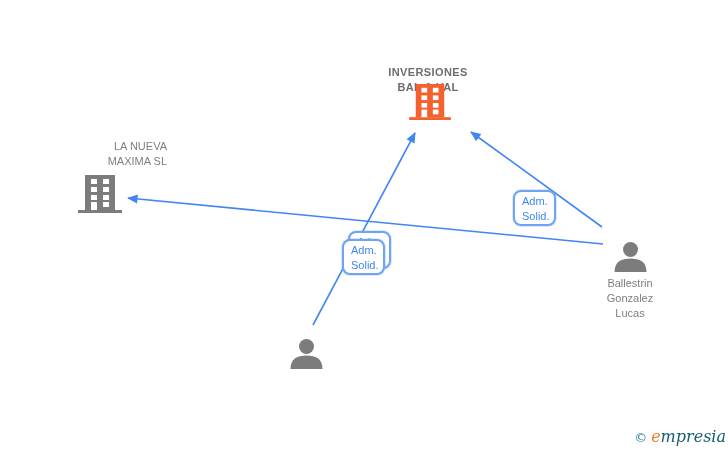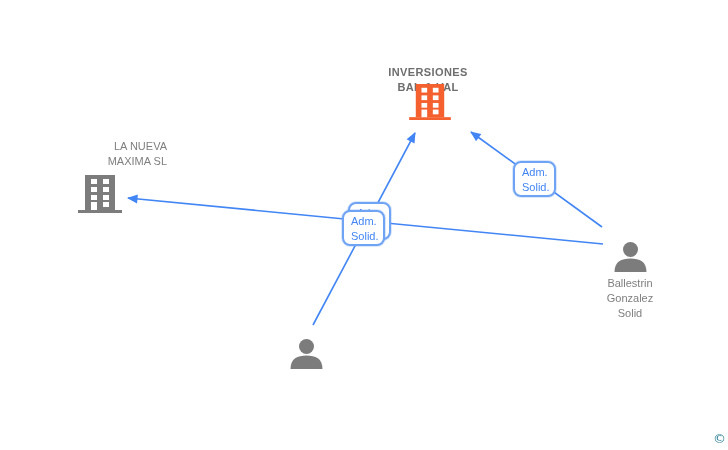--- a/index.html
+++ b/index.html
@@ -40,20 +40,21 @@
     box-sizing:border-box;
     background:#ffffff;
     border:2px solid #6fa3f3;
     border-radius:8px;
     color:#4285f4;
     font-size:11px;
     line-height:15px;
     padding:2px 0 0 7px;
     white-space:pre-line;
     box-shadow:0 0 0 1px rgba(111,163,243,.25);
+    margin-top:29px;
   }
   .edge-label.back{z-index:2;}
   .edge-label.front{z-index:3;}
 
   .logo{
     position:absolute;
     right:2px;bottom:4px;
     z-index:5;
     display:flex;
     align-items:baseline;
@@ -134,26 +135,27 @@
   </div>
 
   <div class="node-icon" style="left:612px;top:242px;">
     <svg width="37" height="30" viewBox="0 0 37 30" class="icon-gray">
       <circle cx="18.5" cy="7.5" r="7.5"></circle>
       <path d="M2.5,30 C2.5,19.5 9.5,16.5 18.5,16.5 C27.5,16.5 34.5,19.5 34.5,30 Z"></path>
     </svg>
   </div>
   <div class="node-label" style="left:560px;top:276px;width:140px;">Ballestrin
 Gonzalez
-Solid</div>
+Lucas</div>
 
   <div class="node-icon" style="left:288px;top:339px;">
     <svg width="37" height="30" viewBox="0 0 37 30" class="icon-gray">
       <circle cx="18.5" cy="7.5" r="7.5"></circle>
       <path d="M2.5,30 C2.5,19.5 9.5,16.5 18.5,16.5 C27.5,16.5 34.5,19.5 34.5,30 Z"></path>
     </svg>
   </div>
 
   <div class="logo">
     <span class="copyright">©</span>
+    <span class="brand"><span class="brand-initial">e</span><span class="brand-rest">mpresia</span></span>
   </div>
 
 </div>
 
 </body></html>

